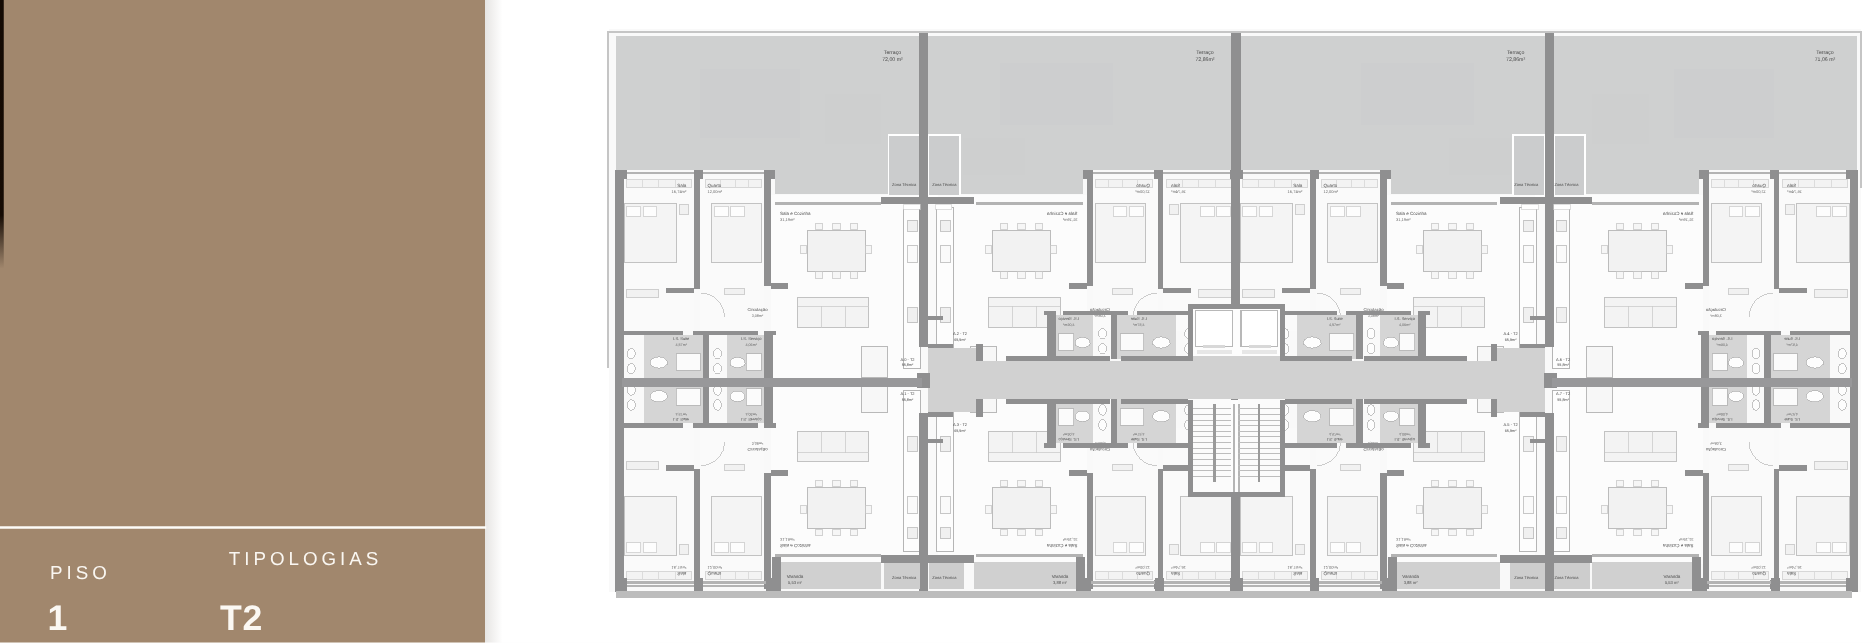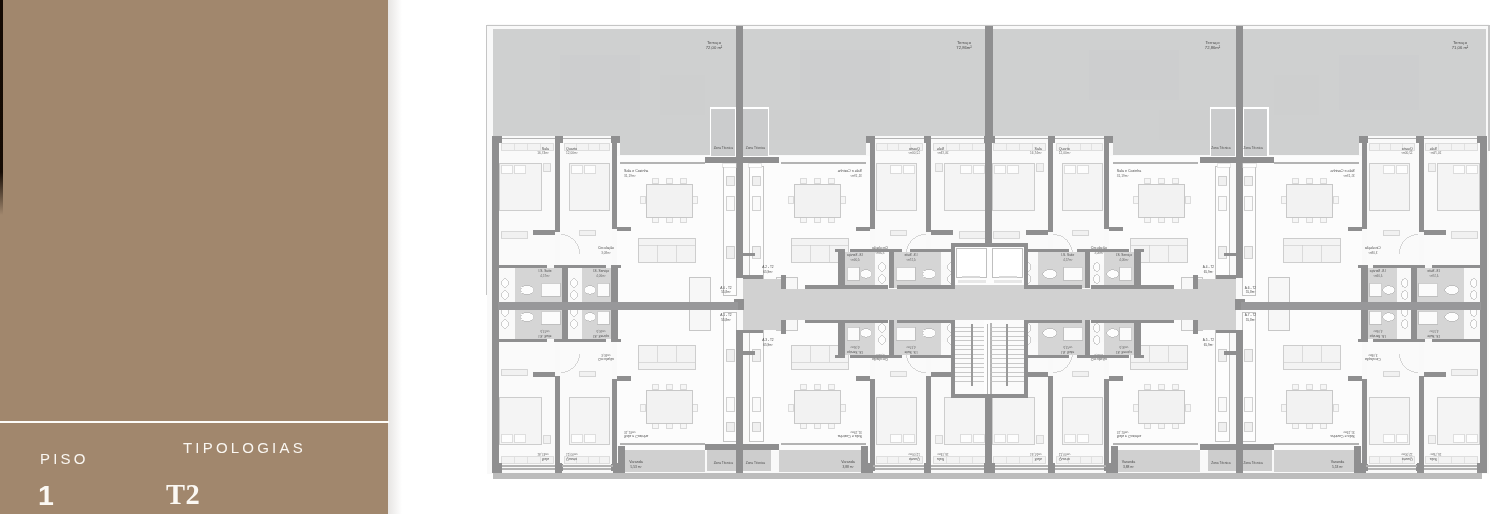--- a/index.html
+++ b/index.html
@@ -23,21 +23,21 @@
 <div class="shadow"></div>
 
 <div class="divline"></div>
 
 <div class="lbl" style="left:40px;top:450px;">PISO</div>
 
 <div class="val" style="left:38px;top:479px;">1</div>
 
 <div class="lbl" style="left:183px;top:439px;">TIPOLOGIAS</div>
 
-<div class="val" style="left:166px;top:479px;font-family:Liberation Serif, serif;">T2</div>
+<div class="val" style="left:176px;top:479px;">T2</div>
 
 <svg width="1500" height="514" viewBox="0 0 1500 514" style="position:absolute;left:0;top:0;" shape-rendering="crispEdges">
 <defs>
 
 <g id="qmain" font-family="Liberation Sans, sans-serif">
 
   <rect x="498" y="140.5" width="57.3" height="124.3" fill="#fafafa"></rect>
 
   <rect x="559.8" y="140.5" width="51.7" height="124.3" fill="#fafafa"></rect>
 

